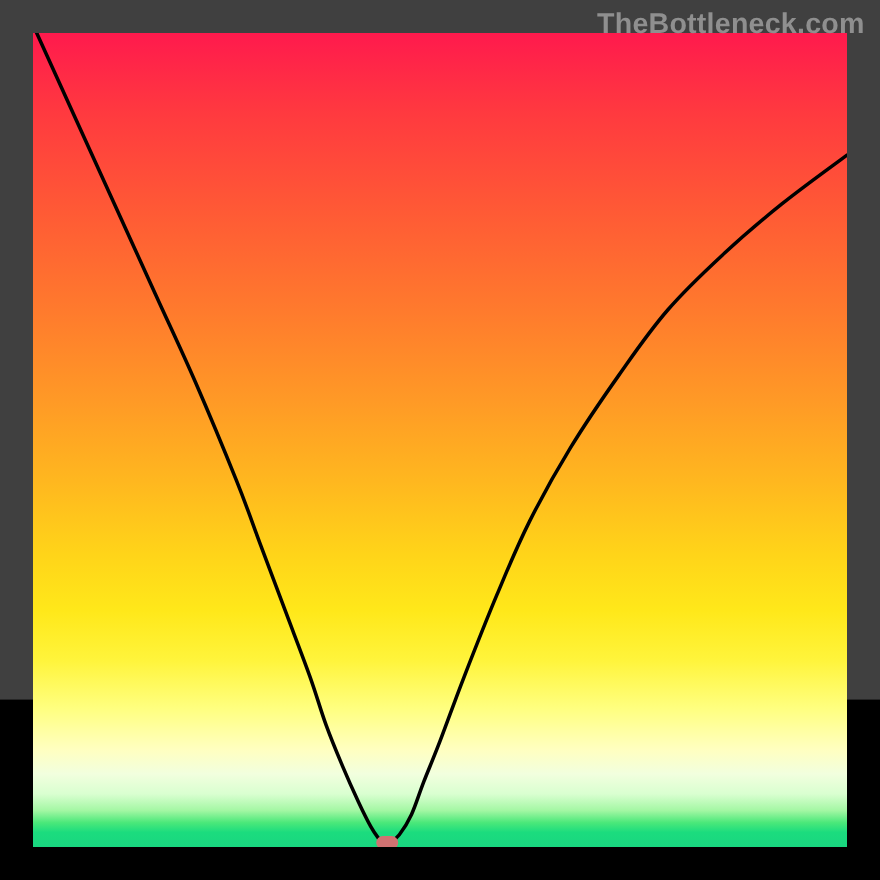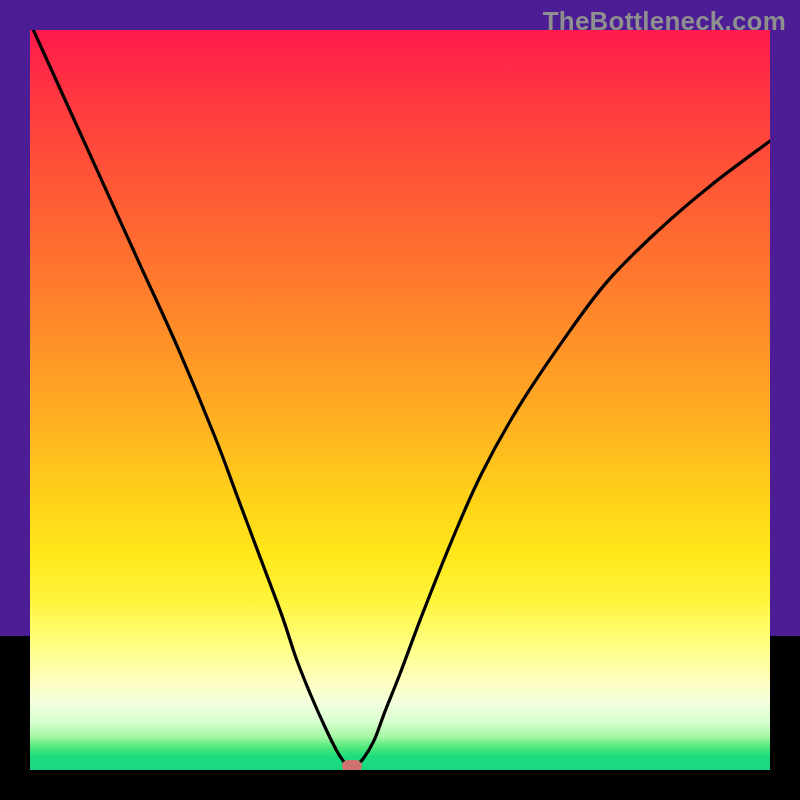--- a/index.html
+++ b/index.html
@@ -9,21 +9,21 @@
     height: 800px;
     background: #000;
     overflow: hidden;
   }
   .frame {
     position: absolute;
     left: 0;
     top: 0;
     width: 800px;
     height: 636px;
-    background: #4c1d95;
+    background: #404040;
   }
   .watermark {
     position: absolute;
     top: 6px;
     right: 14px;
     font-family: Arial, Helvetica, sans-serif;
     font-size: 26px;
     font-weight: 600;
     color: #8f8f8f;
     letter-spacing: 0.2px;

